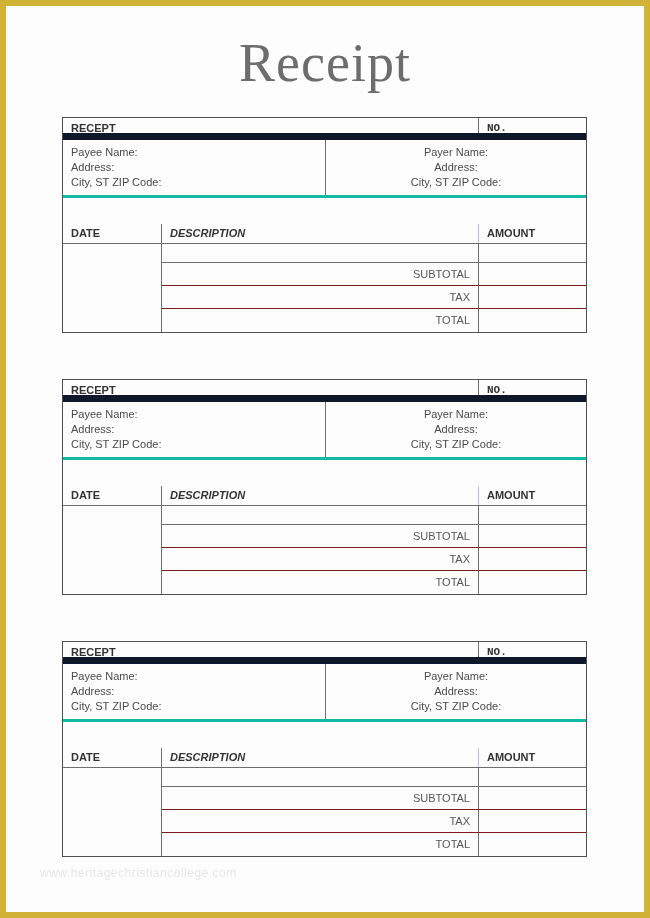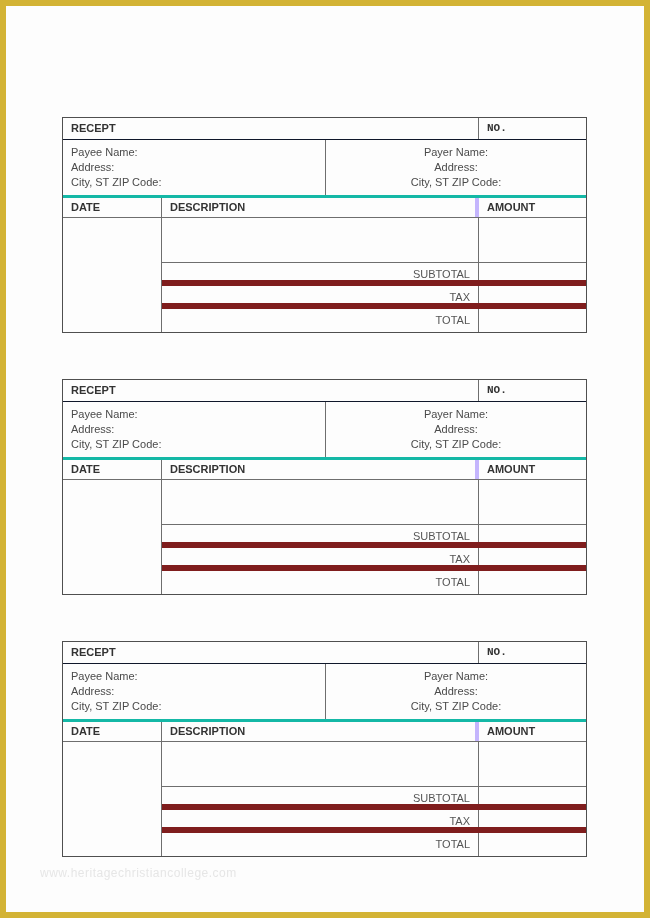--- a/index.html
+++ b/index.html
@@ -40,67 +40,68 @@
     height: 216px;
     border: 1px solid #4f4f4f;
     margin-bottom: 46px;
     display: flex;
     flex-direction: column;
     font-size: 11px;
     color: #4a4a4a;
     background: #fdfdfd;
   }
 
-  .row-header { height: 22px; display: flex; border-bottom: 1px solid #0f172a; }
+  .row-header { height: 22px; display: flex; border-bottom: 7px solid #0f172a; }
   .cell-receipt {
     width: 416px; border-right: 1px solid #6e6e6e;
     font-weight: bold; color: #333; padding-left: 8px; line-height: 21px;
   }
   .cell-no { flex: 1; font-weight: bold; color: #333; padding-left: 8px; line-height: 21px; font-family: Liberation Mono, monospace; }
 
   .row-parties { height: 58px; display: flex; border-bottom: 3px solid #14b8a6; }
   .cell-party { padding: 5px 8px 0 8px; line-height: 15px; }
   .cell-payee { width: 263px; border-right: 1px solid #6e6e6e; }
   .cell-payer { flex: 1; text-align: center; }
 
-  .row-cols { height: 20px; display: flex; border-bottom: 1px solid #6e6e6e; font-weight: bold; color: #333; }
+  .row-cols { height: 20px; display: flex; border-bottom: 1px solid #6e6e6e; font-weight: bold; color: #333; margin-top: 26px; }
   .col-date { width: 99px; border-right: 1px solid #6e6e6e; padding-left: 8px; line-height: 19px; }
-  .col-desc { width: 317px; border-right: 4px solid #c4b5fd; padding-left: 8px; line-height: 19px; }
+  .col-desc { width: 317px; border-right: 1px solid #c4b5fd; padding-left: 8px; line-height: 19px; font-style: italic; }
   .col-amount { flex: 1; padding-left: 8px; line-height: 19px; }
 
   .row-body { flex: 1; display: flex; }
   .body-date { width: 99px; border-right: 1px solid #6e6e6e; }
   .body-right { flex: 1; display: flex; flex-direction: column; }
 
   .body-line-empty { flex: 1; display: flex; border-bottom: 1px solid #6e6e6e; }
   .desc-space { width: 317px; border-right: 1px solid #6e6e6e; }
   .amount-space { flex: 1; }
 
   .total-row { height: 23px; display: flex; }
-  .total-row.with-divider { border-bottom: 6px solid #7f1d1d; }
+  .total-row.with-divider { border-bottom: 1px solid #7f1d1d; }
   .total-label {
     width: 317px; border-right: 1px solid #6e6e6e;
     text-align: right; padding-right: 8px; line-height: 22px; color: #555;
   }
   .total-amount { flex: 1; }
 
   .watermark {
     position: absolute;
     top: 860px;
     left: 34px;
     font-size: 12px;
     color: #e6e6e6;
     letter-spacing: 0.5px;
   }
 </style>
 </head>
 <body>
 
 <div class="page" style="border-color: rgb(211, 179, 53);">
 
+  <div class="page-title" style="color: rgb(109, 109, 109);">Receipt</div>
 
   <div class="blocks">
   <div class="receipt-block">
 
     <div class="row-header">
       <div class="cell-receipt">RECEPT</div>
       <div class="cell-no">NO.</div>
     </div>
 
     <div class="row-parties">

